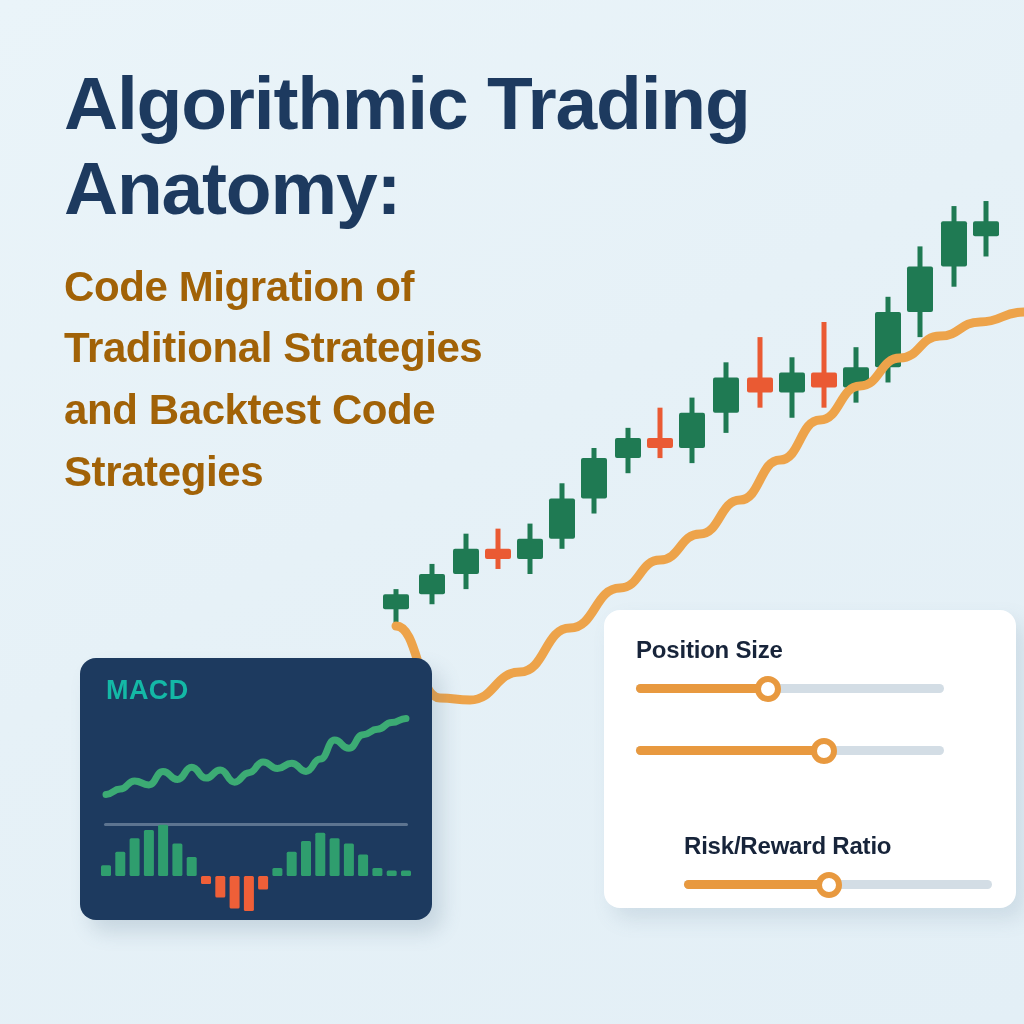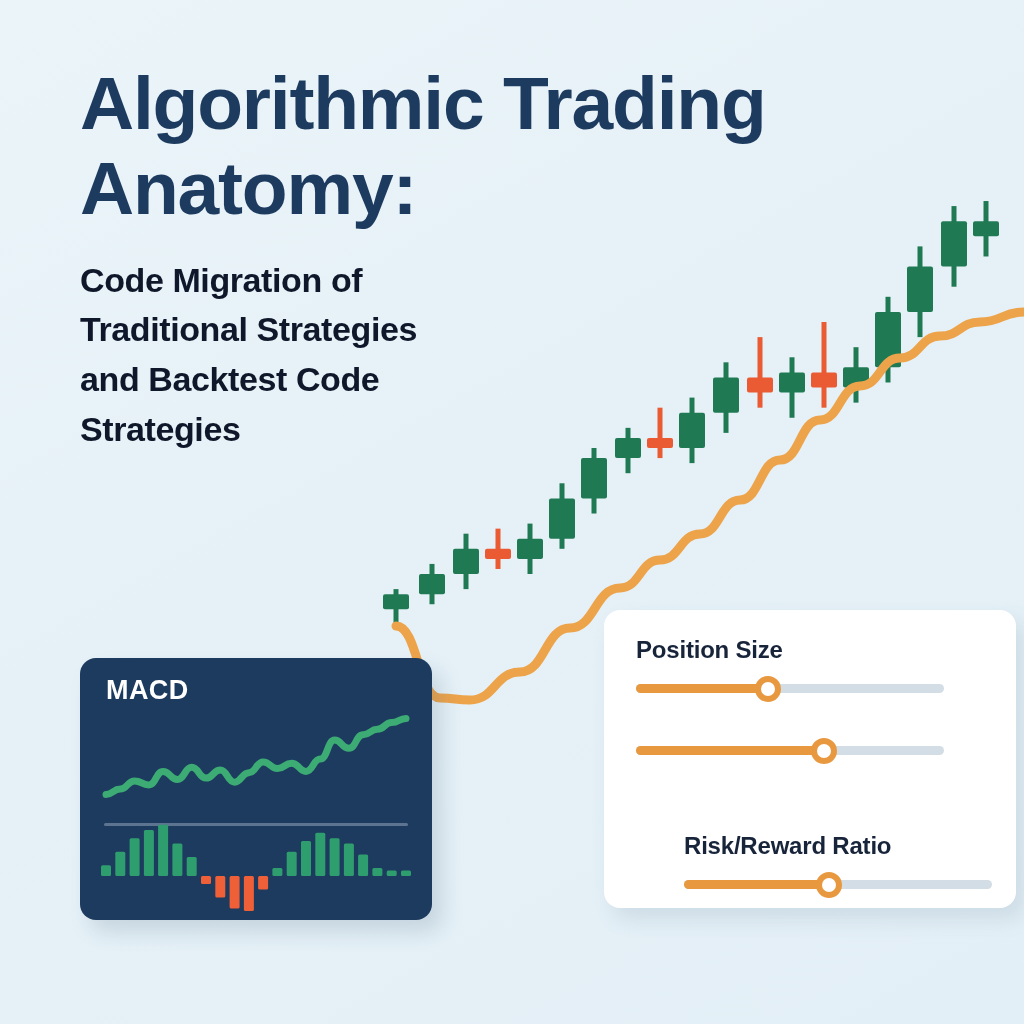--- a/index.html
+++ b/index.html
@@ -18,56 +18,56 @@
     position:absolute;inset:0;
     background:linear-gradient(150deg,#eaf4f9 0%,#e6f1f7 45%,#e3eff6 100%);
   }
 
   
   .chart-layer{position:absolute;inset:0;}
   .chart-layer svg{display:block;width:1024px;height:1024px;}
 
   
   .headline{
-    position:absolute;left:80px;top:66px;width:830px;
+    position:absolute;left:64px;top:66px;width:830px;
   }
   .title-line{
     color:#1d3a5f;
     font-size:75px;
     font-weight:700;
     line-height:0.99;
     letter-spacing:-1.2px;
     margin:0;
     white-space:nowrap;
   }
   .title-line.second{margin-top:11px;}
   .subtitle{
     margin-top:30px;
   }
   .sub-line{
-    color:#0f172a;
-    font-size:34px;
+    color:#a16207;
+    font-size:42px;
     font-weight:600;
     line-height:1.47;
     letter-spacing:-0.4px;
     white-space:nowrap;
   }
 
   
   .macd-card{
     position:absolute;
     left:80px;top:658px;width:352px;height:262px;
     background:#1d3a5f;
     border-radius:16px;
     box-shadow:10px 12px 20px rgba(80,110,135,0.20);
     overflow:hidden;
   }
   .macd-label{
     position:absolute;left:26px;top:17px;
-    color:#ffffff;
+    color:#14b8a6;
     font-size:27px;
     font-weight:700;
     letter-spacing:0.4px;
   }
   .macd-card svg{position:absolute;left:0;top:0;width:352px;height:262px;}
 
   
   .settings-panel{
     position:absolute;
     left:604px;top:610px;width:364px;height:298px;

